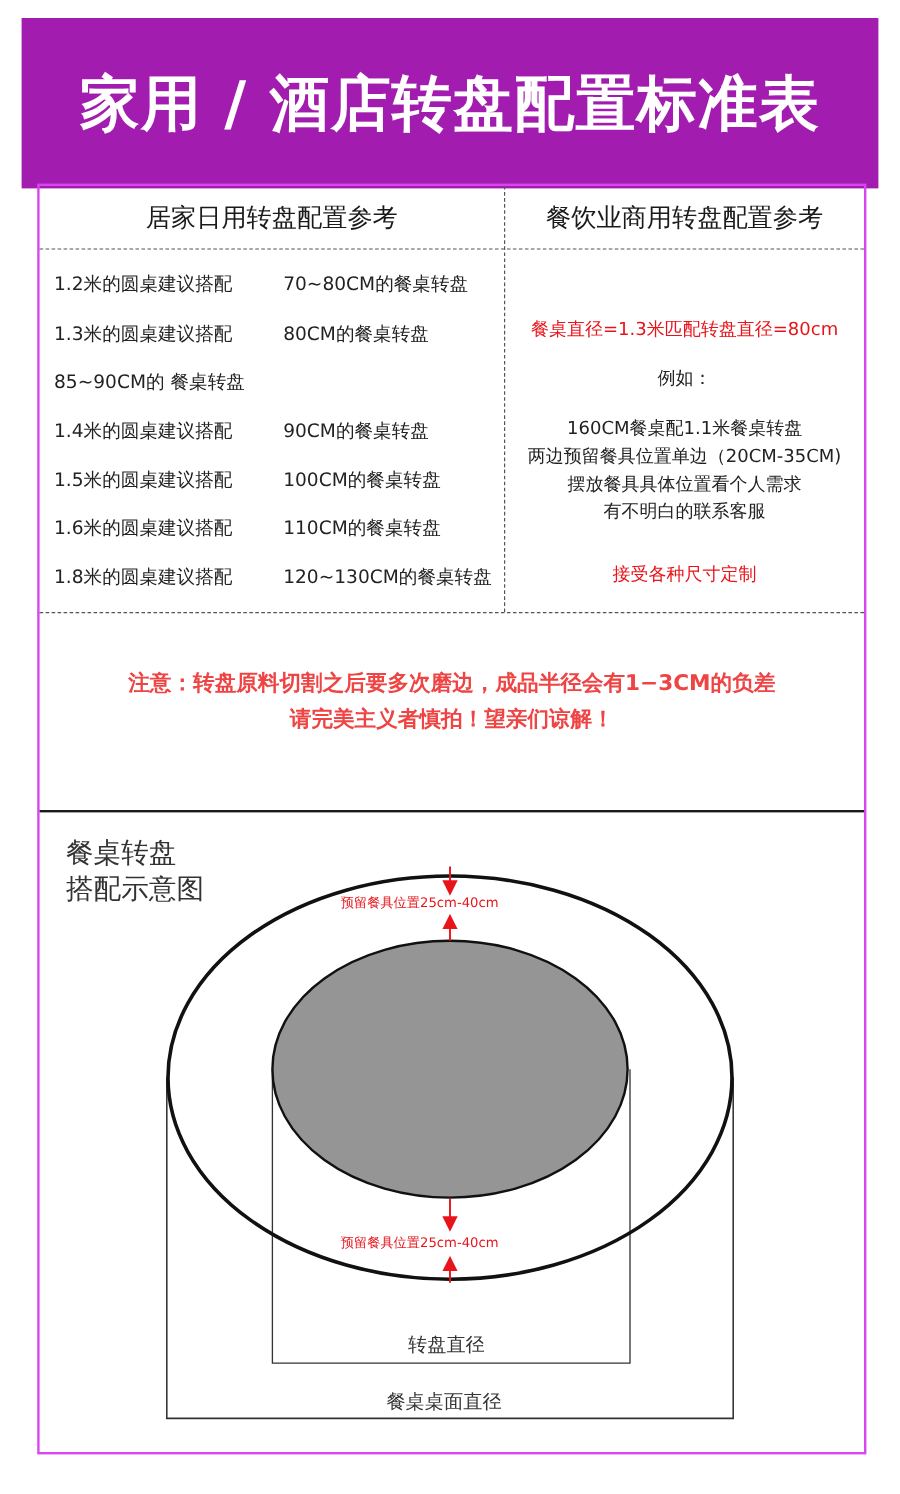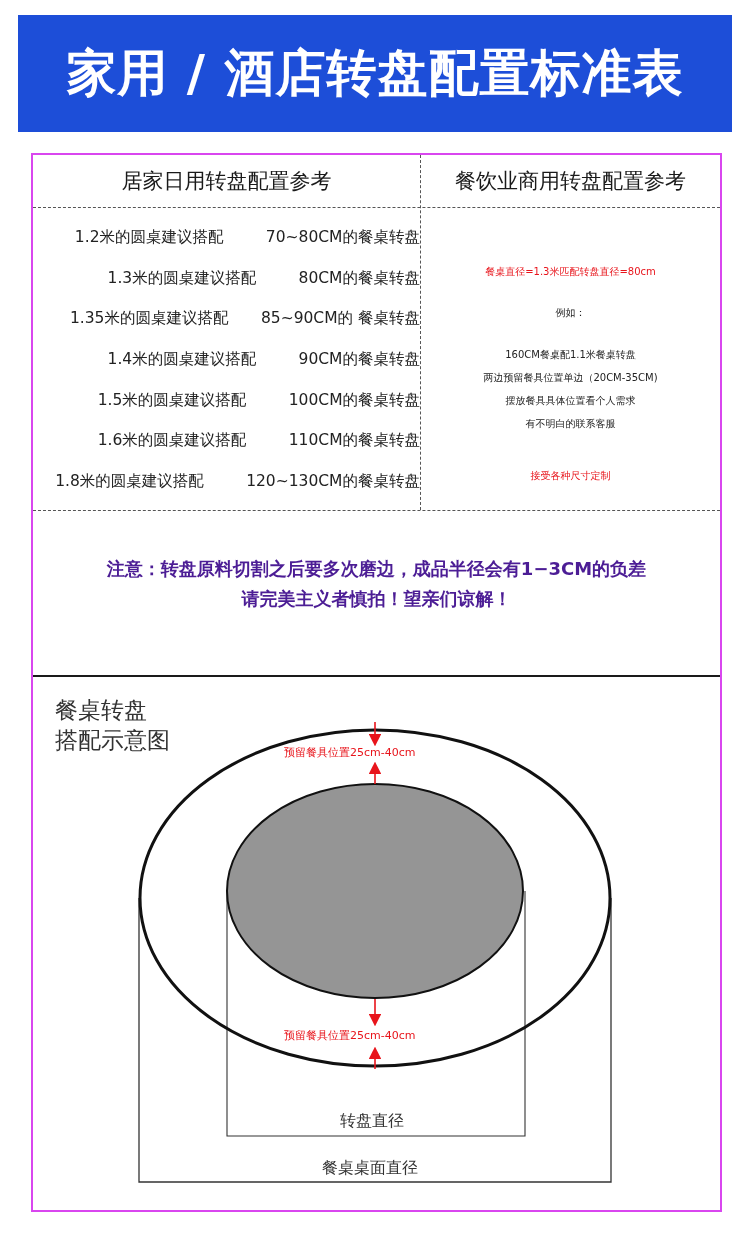--- a/index.html
+++ b/index.html
@@ -1,43 +1,43 @@
 <!DOCTYPE html>
 <html><head>
 <meta charset="utf-8">
 <style>
   html, body { margin:0; padding:0; background:#ffffff; }
   body { width:750px; height:1245px; position:relative; overflow:hidden;
          font-family:"DejaVu Sans","Liberation Sans",sans-serif; color:#1a1a1a; }
-  .banner { position:absolute; left:18px; top:15px; width:714px; height:117px;
-            background:#1d4ed8; display:flex; align-items:center; justify-content:center;text-align:center; }
+  .banner { position:absolute; left:18px; top:15px; width:714px; height:142px;
+            background:#a21caf; display:flex; align-items:center; justify-content:center;text-align:center; }
   .banner-title { color:#ffffff; font-size:50px; font-weight:bold; letter-spacing:1px; }
 
   .frame { position:absolute; left:31px; top:153px; width:687px; height:1055px;
            border:2px solid #d946ef; }
 
   .col-split { position:absolute; left:387px; top:0; height:355px; border-left:1.5px dashed #555; }
   .hdr-line { position:absolute; left:0; top:52px; width:687px; border-top:1.5px dashed #555; }
   .table-bottom { position:absolute; left:0; top:355px; width:687px; border-top:1.5px dashed #555; }
 
   .col-head { position:absolute; top:0; height:52px; display:flex; align-items:center; justify-content:center;
               font-size:21px; color:#1a1a1a; }
   .col-head.left { left:0; width:387px; }
   .col-head.right { left:388px; width:299px; }
 
   .home-rows { position:absolute; left:12px; top:62px; width:375px; }
-  .home-row { height:40.7px; display:flex; align-items:center; font-size:15.5px; color:#222;justify-content:flex-end; }
+  .home-row { height:40.7px; display:flex; align-items:center; font-size:15.5px; color:#222; }
   .home-row .size { width:191px; white-space:nowrap; }
   .home-row .plate { white-space:nowrap; }
 
   .biz { position:absolute; left:388px; top:52px; width:299px; height:303px; }
   .biz .red { color:#e8141b; }
-  .biz-line { position:absolute; left:0; width:299px; text-align:center; font-size:10px; color:#222; white-space:nowrap; }
+  .biz-line { position:absolute; left:0; width:299px; text-align:center; font-size:15px; color:#222; white-space:nowrap; }
 
-  .notice { position:absolute; left:0; width:687px; text-align:center; font-weight:bold; font-size:18px; color:#4c1d95; }
+  .notice { position:absolute; left:0; width:687px; text-align:center; font-weight:bold; font-size:18px; color:#ef4444; }
   .pill { position:absolute; left:181px; top:467px; width:320px; height:24px; border:1.5px solid #222;
           border-radius:13px; display:flex; align-items:center; justify-content:center; font-size:13.5px; color:#111; }
 
   .section-sep { position:absolute; left:0; top:520px; width:687px; border-top:2px solid #1a1a1a; }
 
   .diagram-title { position:absolute; left:22px; font-size:23px; color:#333; }
 
   svg.diagram { position:absolute; left:0; top:0; }
   .red-label { position:absolute; font-size:11px; color:#e8141b; white-space:nowrap; }
   .dim-label { position:absolute; font-size:16px; color:#333; white-space:nowrap; }
@@ -58,21 +58,20 @@
   <div class="home-rows">
     <div class="home-row">
       <span class="size">1.2米的圆桌建议搭配</span>
       <span class="plate">70~80CM的餐桌转盘</span>
     </div>
     <div class="home-row">
       <span class="size">1.3米的圆桌建议搭配</span>
       <span class="plate">80CM的餐桌转盘</span>
     </div>
     <div class="home-row">
-      <span class="size">1.35米的圆桌建议搭配</span>
       <span class="plate">85~90CM的 餐桌转盘</span>
     </div>
     <div class="home-row">
       <span class="size">1.4米的圆桌建议搭配</span>
       <span class="plate">90CM的餐桌转盘</span>
     </div>
     <div class="home-row">
       <span class="size">1.5米的圆桌建议搭配</span>
       <span class="plate">100CM的餐桌转盘</span>
     </div>

